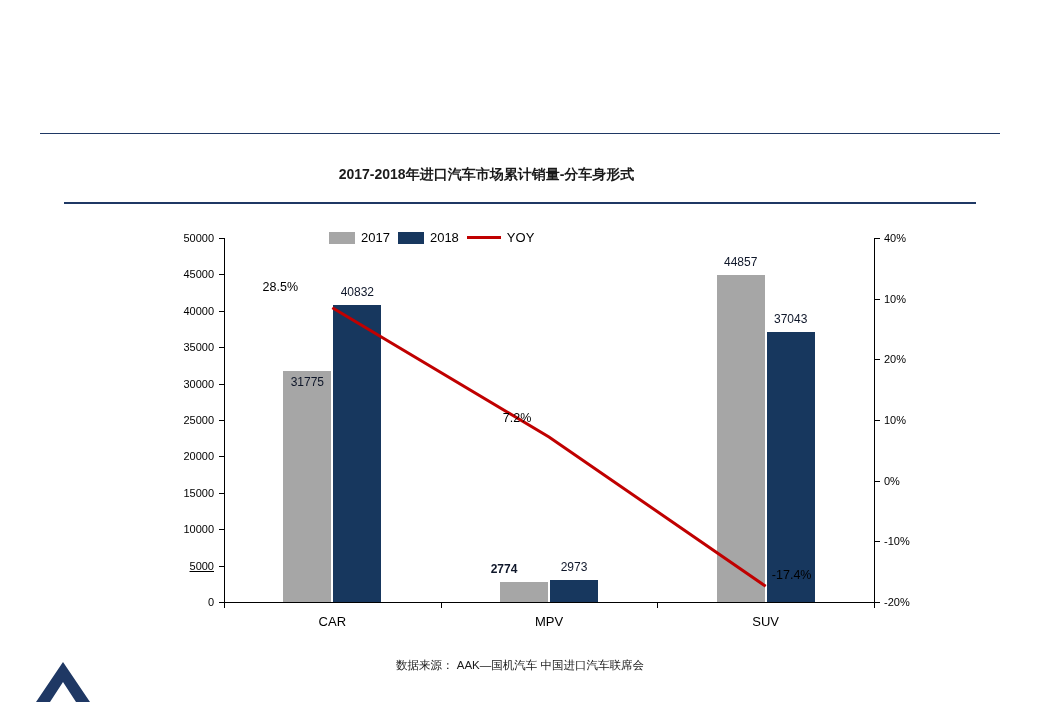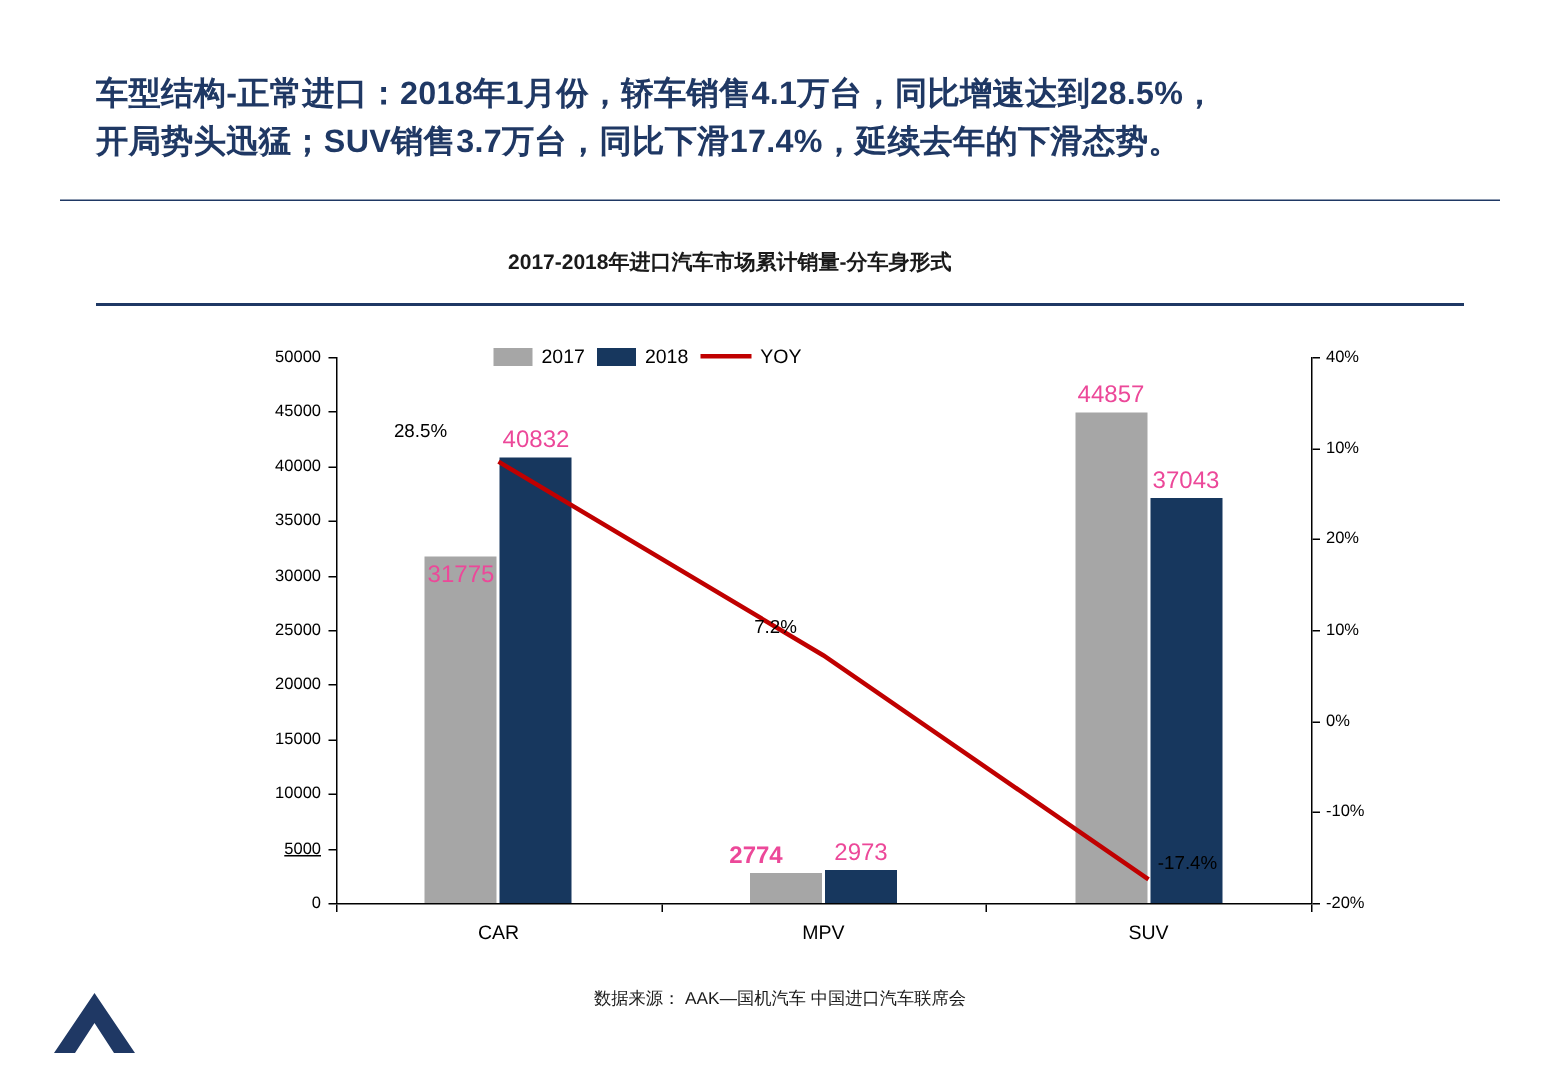--- a/index.html
+++ b/index.html
@@ -144,22 +144,22 @@
 
   
   .bar {
     position: absolute;
     bottom: 0;
   }
   .bar.y2017 { background: #A6A6A6; }
   .bar.y2018 { background: #17375E; }
   .bar-label {
     position: absolute;
-    font-size: 16px;
-    color: #ec4899;
+    font-size: 12px;
+    color: #0f172a;
     text-align: center;
     transform: translateX(-50%);
     white-space: nowrap;
   }
 
   
   .legend {
     position: absolute;
     left: 265px;
     top: 8px;
@@ -222,24 +222,20 @@
     top: 660px;
     width: 58px;
     height: 44px;
   }
 </style>
 </head>
 <body>
 
 <div class="slide">
 
-  <div class="title-block">
-    <div class="title-line">车型结构-正常进口：2018年1月份，轿车销售4.1万台，同比增速达到28.5%，</div>
-    <div class="title-line">开局势头迅猛；SUV销售3.7万台，同比下滑17.4%，延续去年的下滑态势。</div>
-  </div>
   <div class="title-rule"></div>
 
   <div class="chart-heading">2017-2018年进口汽车市场累计销量-分车身形式</div>
   <div class="chart-heading-rule"></div>
 
   <div class="chart">
 
     <div class="legend">
       <div class="legend-item">
         <span class="legend-swatch s2017"></span>

